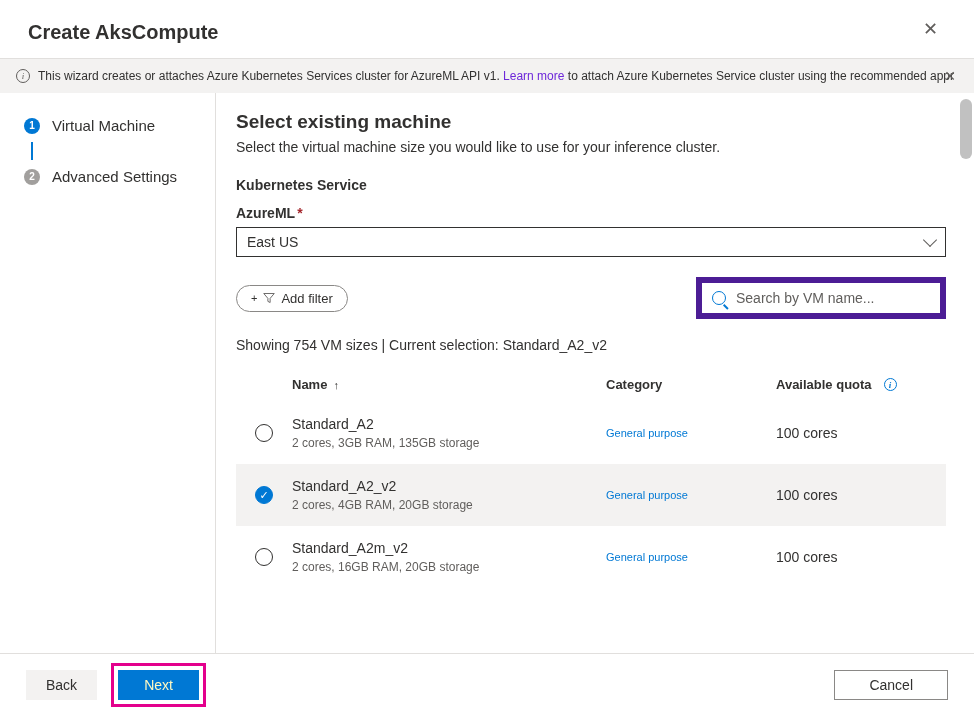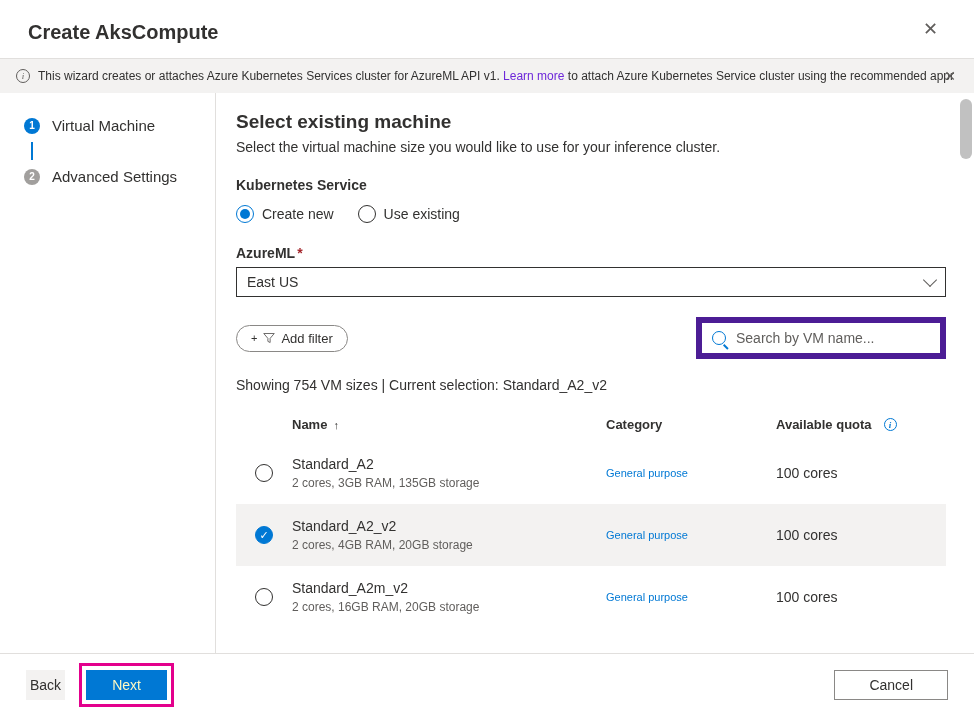--- a/index.html
+++ b/index.html
@@ -158,21 +158,21 @@
   .vm-quota { font-size: 14px; }
   .footer {
     display: flex; align-items: center; justify-content: space-between;
     padding: 14px 26px;
     border-top: 1px solid #e1dfdd;
     height: 62px;
     background: #fff;
   }
   .footer-left { display: flex; align-items: center; gap: 14px; }
   .btn {
-    font-size: 14px; padding: 7px 4px; border: none; cursor: pointer;
+    font-size: 14px; padding: 7px 20px; border: none; cursor: pointer;
     font-family: inherit;
   }
   .btn-back { background: #f3f2f1; color: #323130; }
   .btn-next { background: #0078d4; color: #fef9c3; padding: 7px 26px; }
   .next-highlight {
     border: 3px solid #e3008c; padding: 4px; display: inline-block;
   }
   .btn-cancel { background: #fff; border: 1px solid #8a8886; color: #323130; padding: 6px 34px; }
 </style>
 </head>
@@ -206,32 +206,20 @@
       <span class="step-bullet inactive">2</span>
       <span class="step-label">Advanced Settings</span>
     </div>
   </div>
 
   <div class="main">
     <h2>Select existing machine</h2>
     <div class="subtitle">Select the virtual machine size you would like to use for your inference cluster.</div>
 
     <div class="section-label">Kubernetes Service</div>
-    <div class="radio-row">
-      <div class="radio-opt selected">
-        <span class="radio-outer">
-            <span class="radio-inner"></span>
-          </span>
-        <span>Create new</span>
-      </div>
-      <div class="radio-opt">
-        <span class="radio-outer"></span>
-        <span>Use existing</span>
-      </div>
-    </div>
 
     <div class="field-label">
       <span>AzureML</span><span class="req">*</span>
     </div>
     <div class="select-box">
       <span>East US</span>
       <span class="chev-down"></span>
     </div>
 
     <div class="filter-row">

